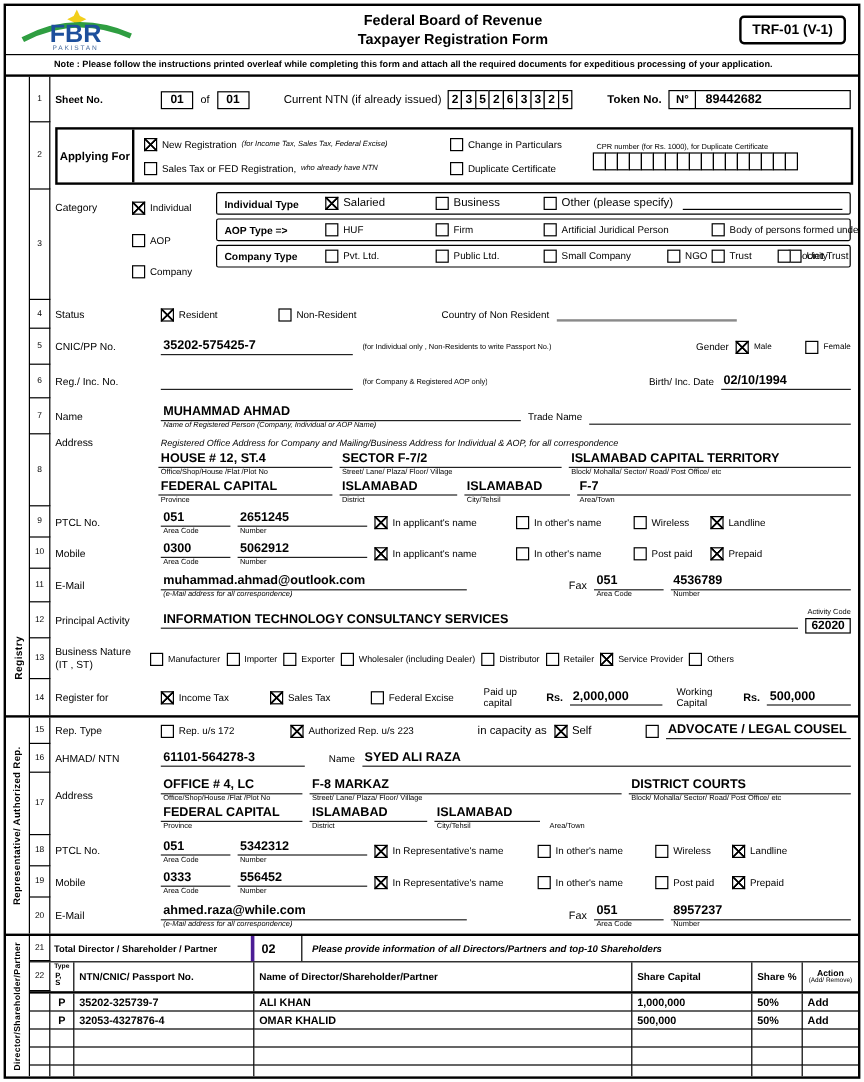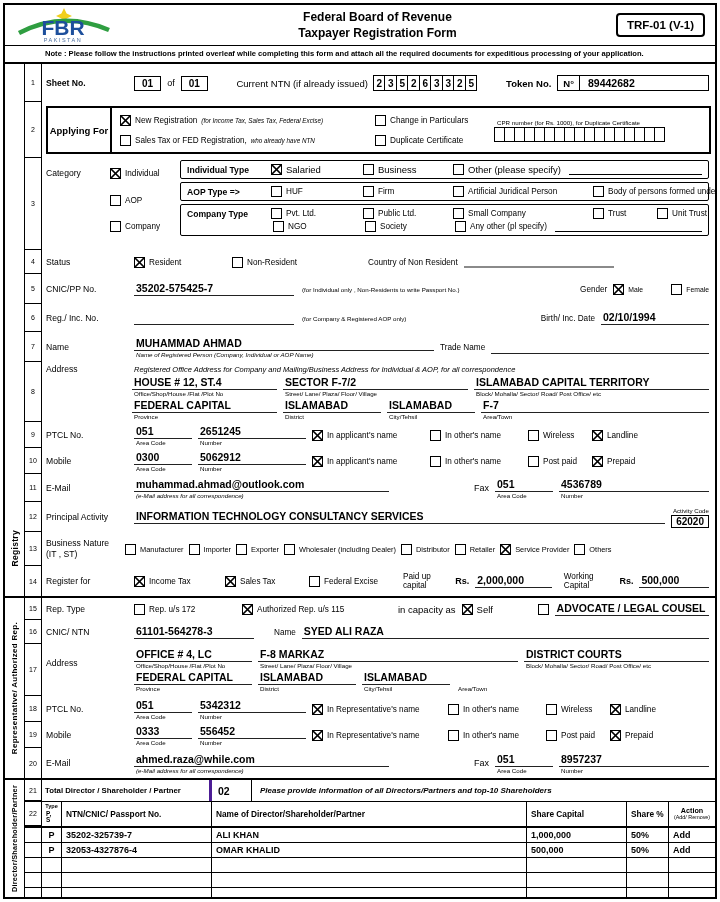--- a/index.html
+++ b/index.html
@@ -56,21 +56,21 @@
 .tkval{padding:1px 8px;font-weight:bold;font-size:10.5px;min-width:128px;display:flex;align-items:center}
 
 .apbox{border:2px solid #000;display:flex;flex:1;align-self:stretch;margin:2px 0}
 .aplbl{width:64px;flex:none;border-right:2px solid #000;display:flex;align-items:center;justify-content:center;font-weight:bold;font-size:9.5px}
 .apcol{display:flex;flex-direction:column;justify-content:space-around;padding:2px 8px;min-width:0}
 .cprwrap{width:214px;flex:none;padding:2px 6px 2px 0;display:flex;flex-direction:column;justify-content:center;gap:1px}
 
 .catcol{width:64px;flex:none;display:flex;flex-direction:column;justify-content:space-between;align-self:stretch;padding:8px 0 16px}
 .r3stack{flex:1;display:flex;flex-direction:column;gap:3px;min-width:0}
 .tbox{border:1.5px solid #000;border-radius:2px;padding:3px 6px;display:flex;align-items:center;gap:8px;min-width:0}
-.tbox.two{flex-direction:column;align-items:stretch;gap:2px}
+.tbox.two{flex-direction:row;align-items:stretch;gap:2px}
 .tline{display:flex;align-items:center;gap:8px;min-width:0}
 .blbl{font-size:8.6px;font-weight:bold;width:76px;flex:none}
 .s1{width:84px}.s2{width:82px}.s3{width:132px}
 
 .w58{width:58px;flex:none}.w78{width:78px;flex:none}.w85{width:85px;flex:none}.w88{width:88px;flex:none}
 .w98{width:98px;flex:none}.w108{width:108px;flex:none}.w118{width:118px;flex:none}.w120{width:120px;flex:none}
 .w145{width:145px;flex:none}.w150{width:150px;flex:none}.w160{width:160px;flex:none}.w185{width:185px;flex:none}.w255{width:255px;flex:none}.w92c{width:92px;flex:none}.w112c{width:112px;flex:none}
 .w130c{width:130px;flex:none}.w56c{width:56px;flex:none}.fx1{flex:1;min-width:0}
 .addrhead{font-style:italic;font-size:7.5px;padding-left:88px;white-space:nowrap;overflow:hidden}
 .indent{padding-left:86px}
@@ -586,36 +586,36 @@
         <div class="frow h22">
           <span class="rnum">15</span>
           <div class="rc">
             <span class="rlbl">Rep. Type</span>
             <span class="cbw" style="width:102px">
               <span class="cb" data-checked="false"></span>
               <span class="cl">Rep. u/s 172</span>
             </span>
             <span class="cbw" style="width:150px">
               <span class="cb" data-checked="true"></span>
-              <span class="cl">Authorized Rep. u/s 115</span>
+              <span class="cl">Authorized Rep. u/s 223</span>
             </span>
             <span class="t95">in capacity as</span>
             <span class="cbw" style="width:70px">
               <span class="cb" data-checked="true"></span>
               <span class="cl cl-lg">Self</span>
             </span>
             <span class="cb" data-checked="false"></span>
             <span class="uval fx1">ADVOCATE / LEGAL COUSEL</span>
           </div>
         </div>
 
         <div class="frow h24">
           <span class="rnum">16</span>
           <div class="rc">
-            <span class="rlbl">CNIC/ NTN</span>
+            <span class="rlbl">AHMAD/ NTN</span>
             <span class="uval w120">61101-564278-3</span>
             <span class="cl" style="padding-left:14px">Name</span>
             <span class="uval fx1">SYED ALI RAZA</span>
           </div>
         </div>
 
         <div class="frow h52">
           <span class="rnum">17</span>
           <div class="rc col">
             <div class="line">

